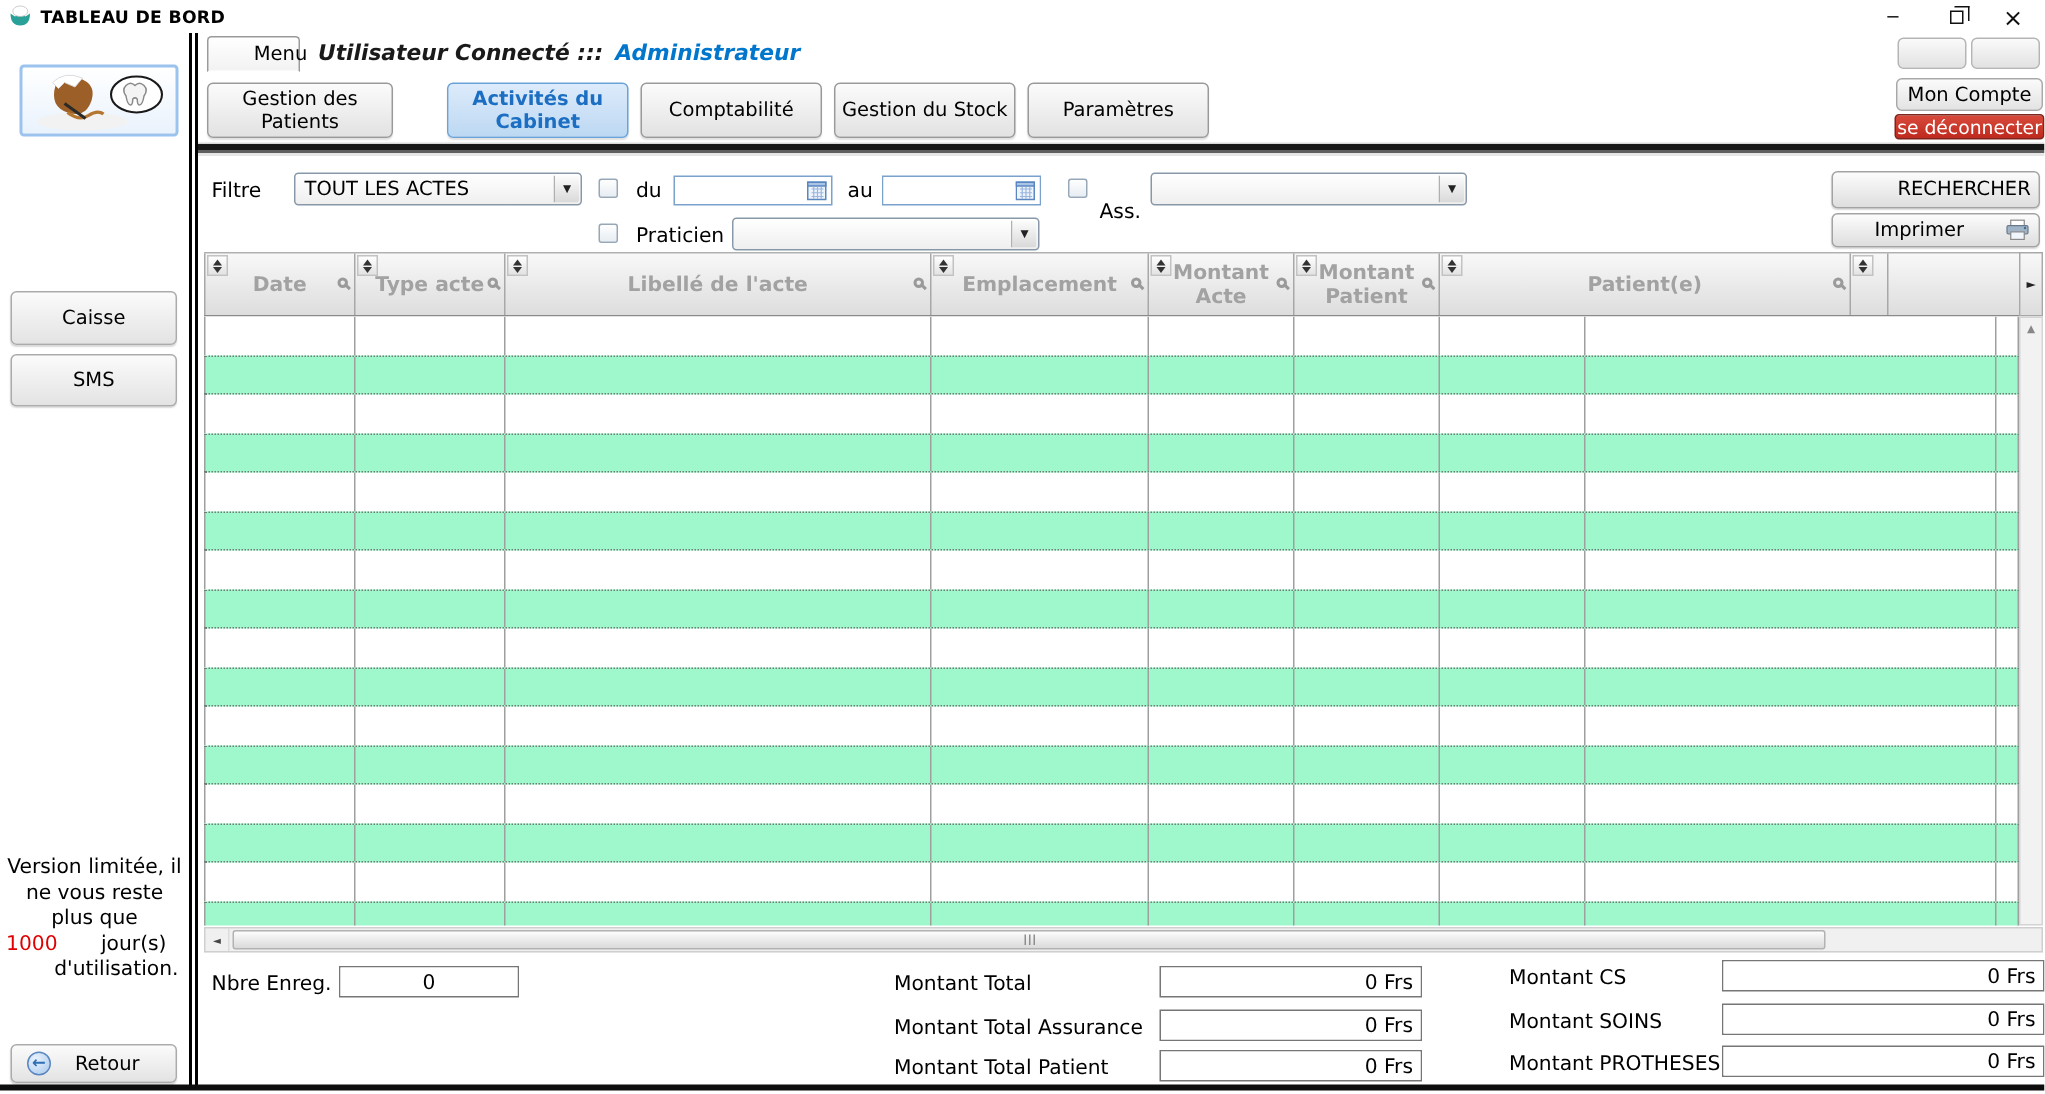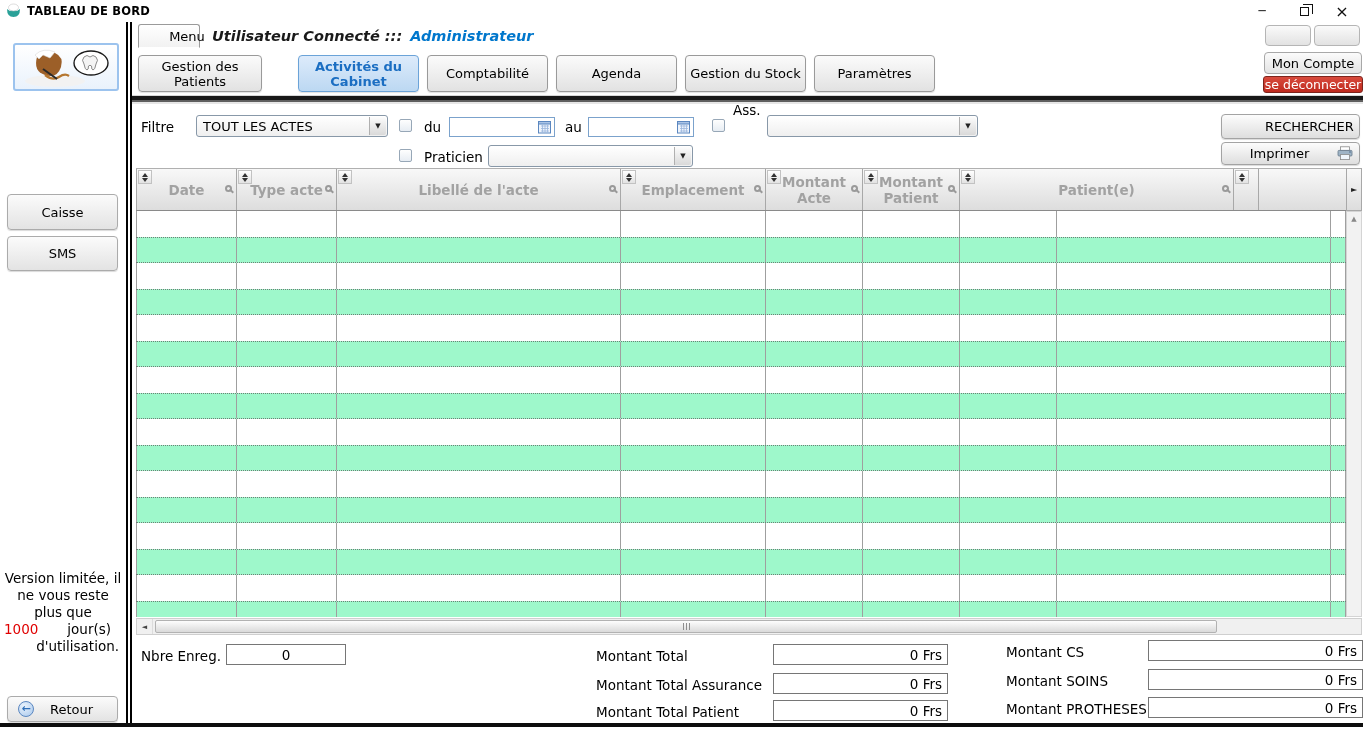--- a/index.html
+++ b/index.html
@@ -168,23 +168,20 @@
       <div class="nav-btn first">
           <span>Gestion des Patients</span>
         </div>
       <div class="nav-btn active">
           <span>Activités du Cabinet</span>
         </div>
       <div class="nav-btn">
           <span>Comptabilité</span>
         </div>
       <div class="nav-btn">
-          <span>Agenda</span>
-        </div>
-      <div class="nav-btn">
           <span>Gestion du Stock</span>
         </div>
       <div class="nav-btn">
           <span>Paramètres</span>
         </div>
     </div>
 
     <div class="blank-btn blank-1"></div>
     <div class="blank-btn blank-2"></div>
     <div class="btn-account">
@@ -214,21 +211,21 @@
     <span class="flabel" style="left:433px; top:97px;">au</span>
     <div class="date-wrap" style="left:456px; top:95px; width:106px;">
       <input value="" style="">
       <svg width="14" height="14" viewBox="0 0 14 14">
         <rect x="0.5" y="1.5" width="12" height="11.5" fill="#eef4fc" stroke="#5b87c0"></rect>
         <rect x="0.5" y="1.5" width="12" height="2.5" fill="#aac4e6" stroke="#5b87c0"></rect>
         <path d="M3 6 h8 M3 8.5 h8 M3 11 h8 M4.5 4.5 v8 M7 4.5 v8 M9.5 4.5 v8" stroke="#9ab6dd" stroke-width="0.8"></path>
       </svg>
     </div>
     <span class="cb" style="left:580px; top:97px;"></span>
-    <span class="flabel" style="left:601px; top:80px;">Ass.</span>
+    <span class="flabel" style="left:601px; top:111px;">Ass.</span>
     <div class="sel" style="left:635px; top:93px; width:211px;">
       <span></span>
       <span class="arrow">▼</span>
     </div>
     <div class="tool-btn" style="top:92px; height:25px;padding-left:43px;">
       <span class="tlabel">RECHERCHER</span>
       <svg width="17" height="15" viewBox="0 0 17 15">
         <rect x="2.5" y="1" width="4.5" height="6" rx="1" fill="#24323f"></rect>
         <rect x="10" y="1" width="4.5" height="6" rx="1" fill="#24323f"></rect>
         <rect x="6.5" y="3" width="4" height="3.5" fill="#24323f"></rect>

